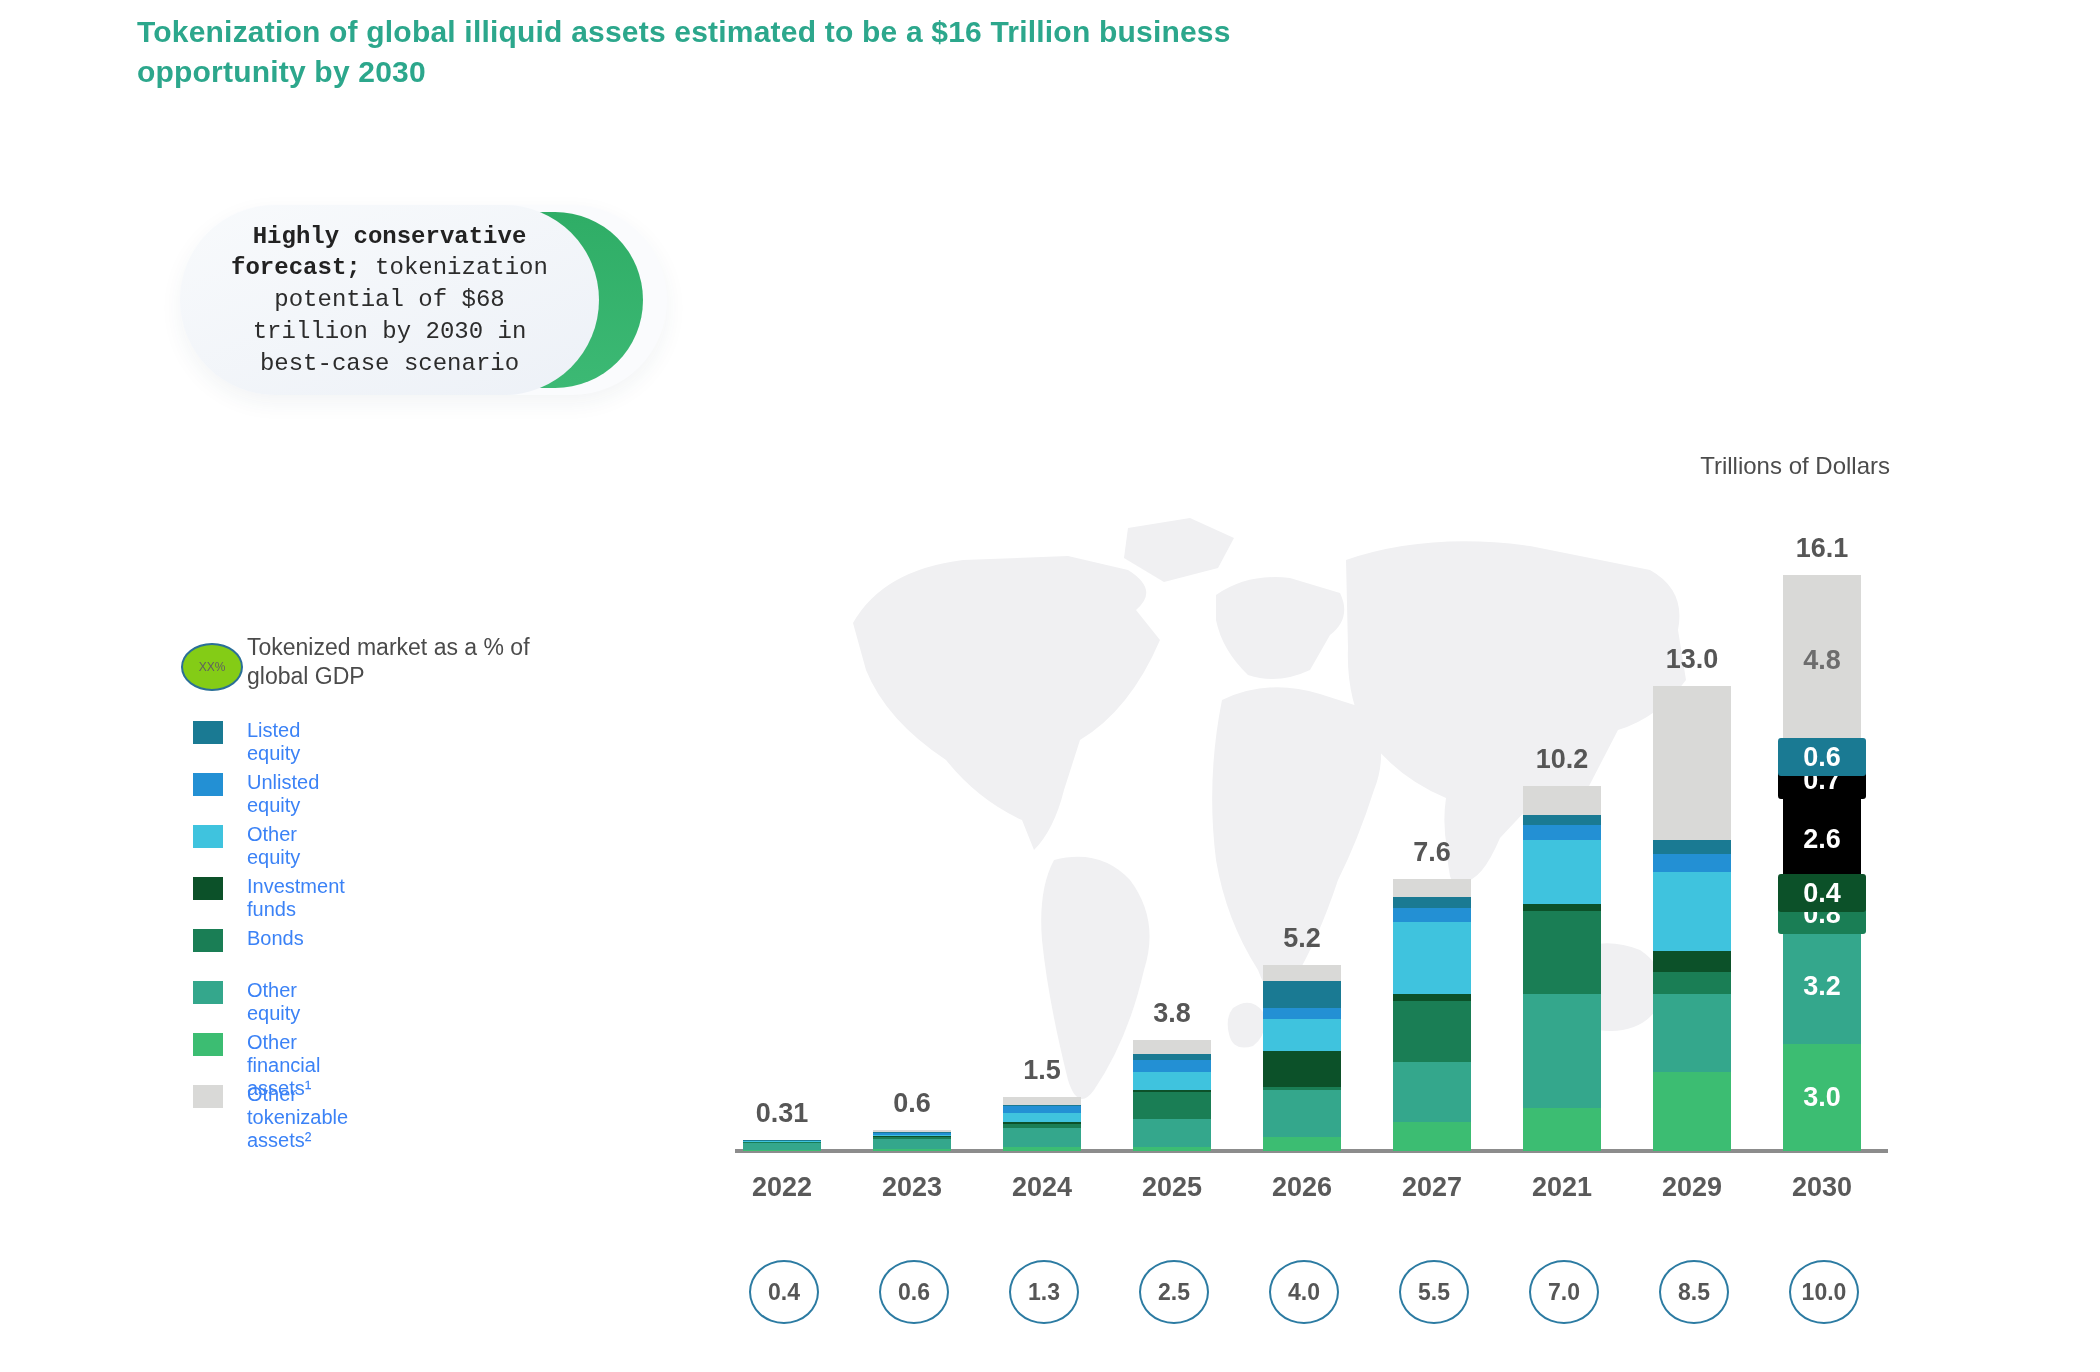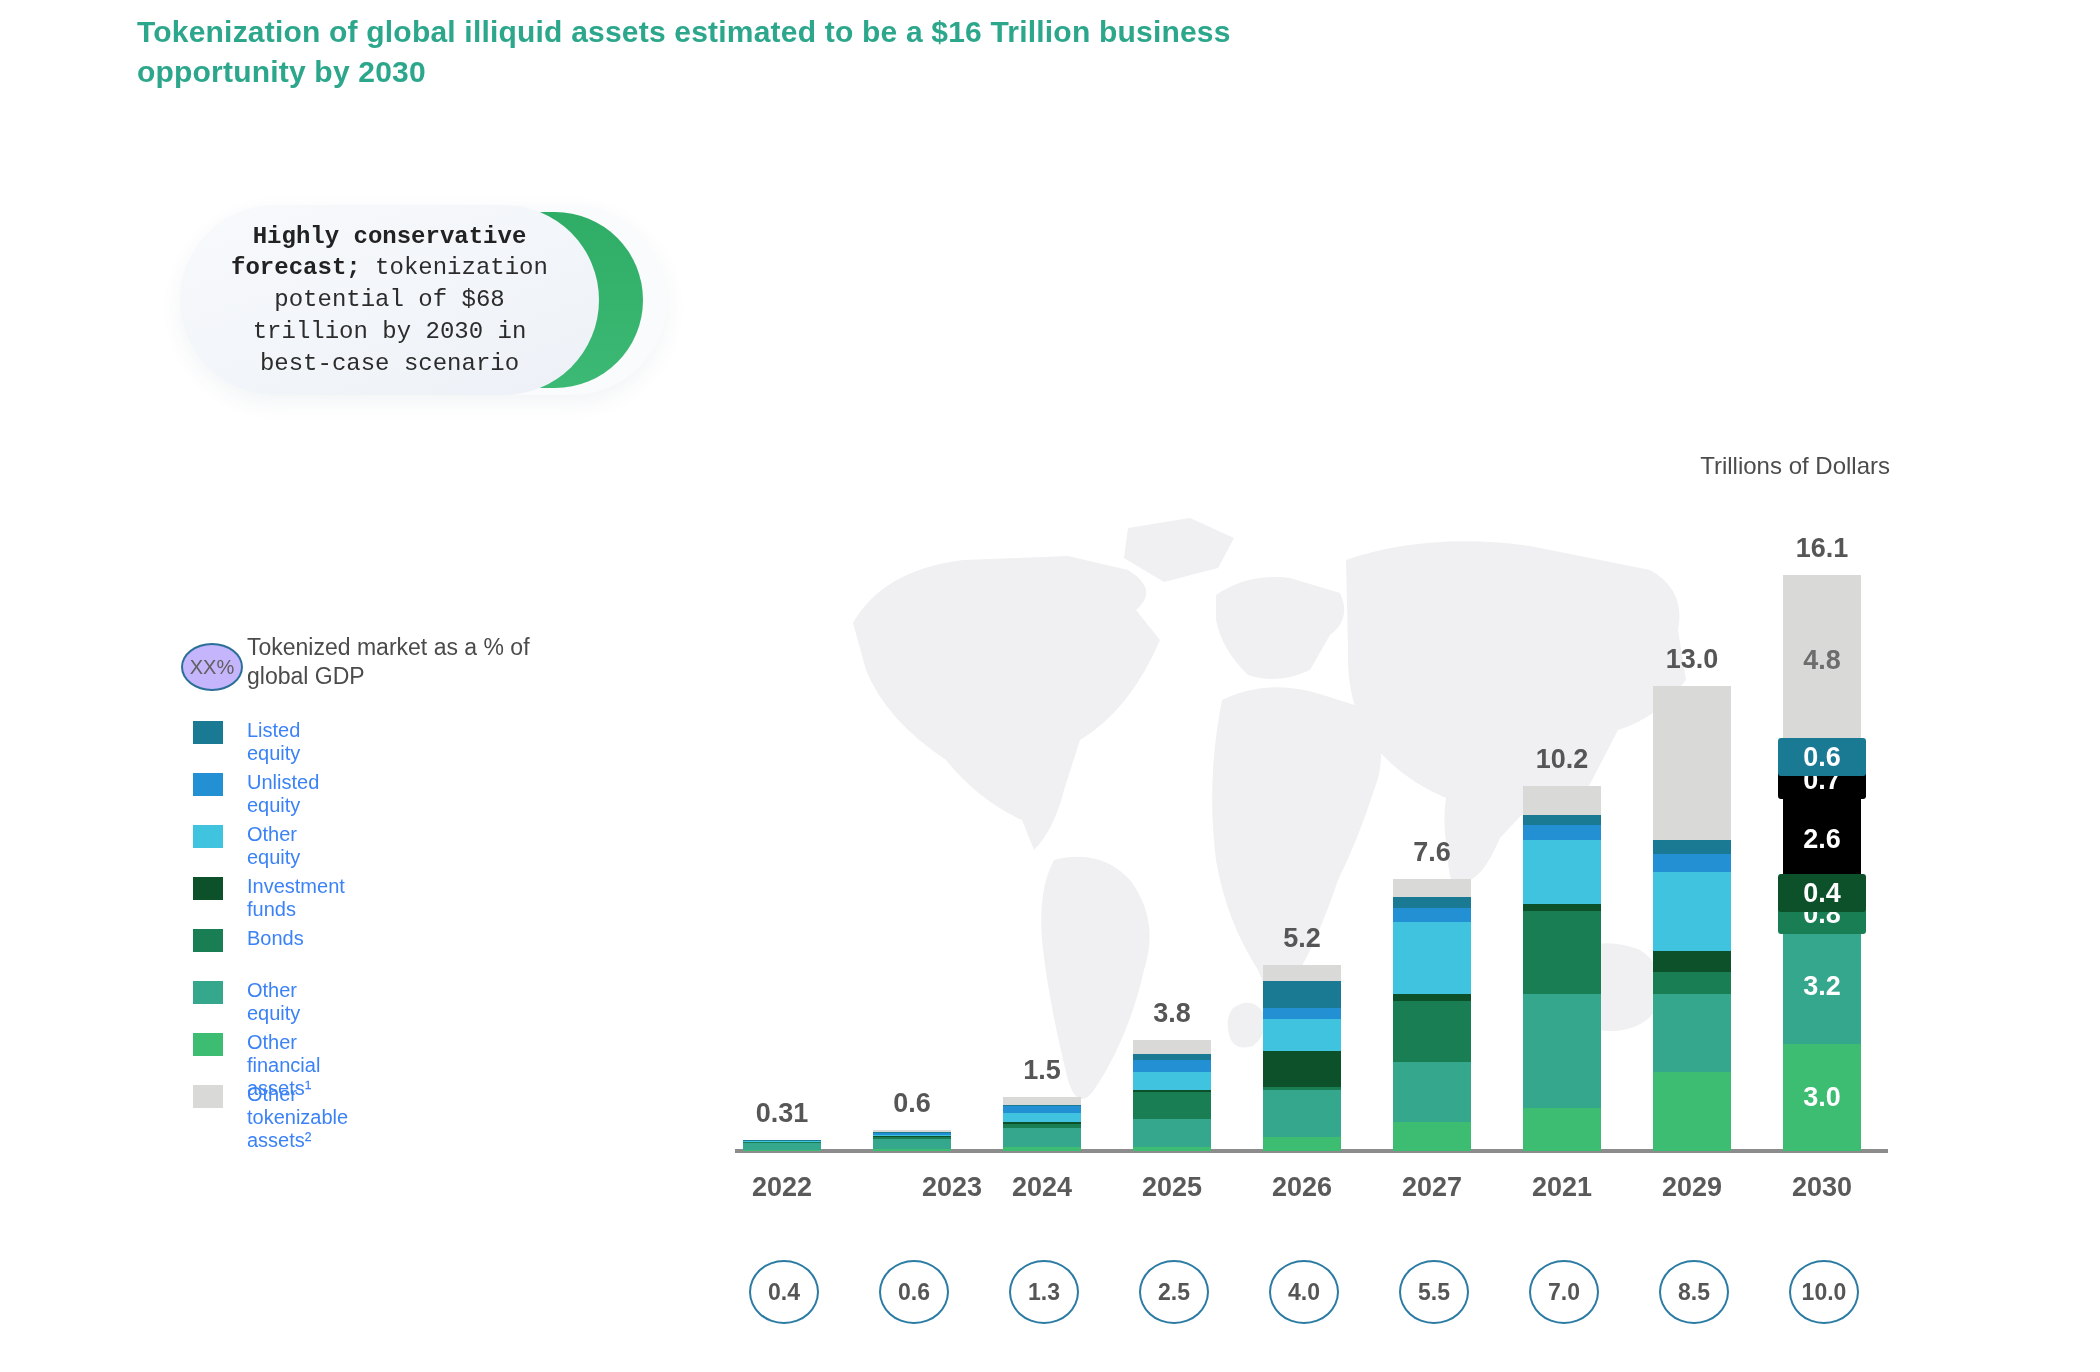--- a/index.html
+++ b/index.html
@@ -22,21 +22,21 @@
 
   .axis-title{position:absolute;left:1560px;top:452px;width:330px;text-align:right;
     font-size:24px;color:#4c4c4c;}
 
   .map{position:absolute;left:828px;top:498px;z-index:0;}
 
   .legend{position:absolute;left:181px;top:633px;z-index:4;}
   .gdp-row{position:relative;height:74px;}
   .gdp-oval{position:absolute;left:0;top:10px;width:58px;height:44px;border:2px solid #2A6F97;
     border-radius:50%;display:flex;align-items:center;justify-content:center;
-    font-size:20px;color:#606060;background:#c4b5fd;}
+    font-size:12px;color:#606060;background:#84cc16;}
   .gdp-text{position:absolute;left:66px;top:0;width:330px;font-size:23px;color:#4b4b4b;line-height:1.25;}
   .leg-item{position:relative;height:52px;}
   .leg-swatch{position:absolute;left:12px;top:14px;width:30px;height:23px;}
   .leg-label{position:absolute;left:66px;top:12px;font-size:20px;color:#3b82f6;}
 
   .axis-line{position:absolute;left:735px;top:1149px;width:1153px;height:4px;background:#8C8C8C;z-index:1;}
   .bar{position:absolute;display:flex;flex-direction:column-reverse;z-index:2;}
   .seg{width:100%;display:flex;align-items:center;justify-content:center;
     font-size:27px;font-weight:bold;color:#fff;}
   .seg-chip{position:absolute;left:-5px;width:88px;height:38px;border-radius:3px;z-index:3;
@@ -144,21 +144,21 @@
         <div class="seg" style="height: 1.79px; background: rgb(60, 189, 114);"></div>
         <div class="seg" style="height: 10.74px; background: rgb(52, 167, 140);"></div>
         <div class="seg" style="height: 1.79px; background: rgb(26, 126, 85);"></div>
         <div class="seg" style="height: 0.716px; background: rgb(12, 81, 41);"></div>
         <div class="seg" style="height: 1.79px; background: rgb(63, 195, 222);"></div>
         <div class="seg" style="height: 1.79px; background: rgb(35, 144, 212);"></div>
         <div class="seg" style="height: 1.074px; background: rgb(26, 122, 147);"></div>
         <div class="seg" style="height: 1.79px; background: rgb(217, 217, 215);"></div>
       </div>
       <div class="total-label" style="left: 842px; top: 1088px;">0.6</div>
-      <div class="year-label" style="left: 882px;">2023</div>
+      <div class="year-label" style="left: 842px;">2023</div>
       <div class="pct-oval" style="left: 879px;">0.6</div>
       <div class="bar" style="left: 1003px; top: 1097px; width: 78px; height: 54px;">
         <div class="seg" style="height: 3.58px; background: rgb(60, 189, 114);"></div>
         <div class="seg" style="height: 19.69px; background: rgb(52, 167, 140);"></div>
         <div class="seg" style="height: 3.58px; background: rgb(26, 126, 85);"></div>
         <div class="seg" style="height: 1.79px; background: rgb(12, 81, 41);"></div>
         <div class="seg" style="height: 8.95px; background: rgb(63, 195, 222);"></div>
         <div class="seg" style="height: 7.16px; background: rgb(35, 144, 212);"></div>
         <div class="seg" style="height: 1.79px; background: rgb(26, 122, 147);"></div>
         <div class="seg" style="height: 7.16px; background: rgb(217, 217, 215);"></div>

